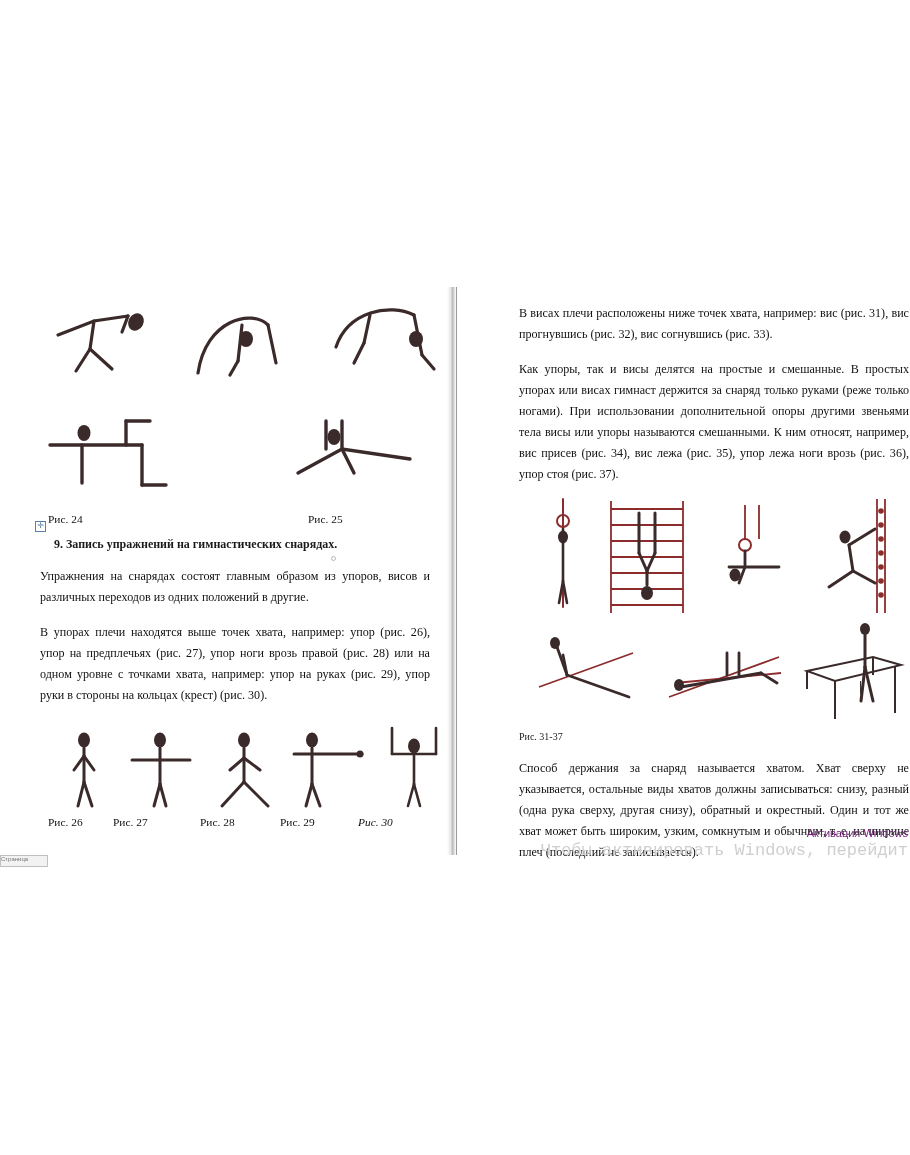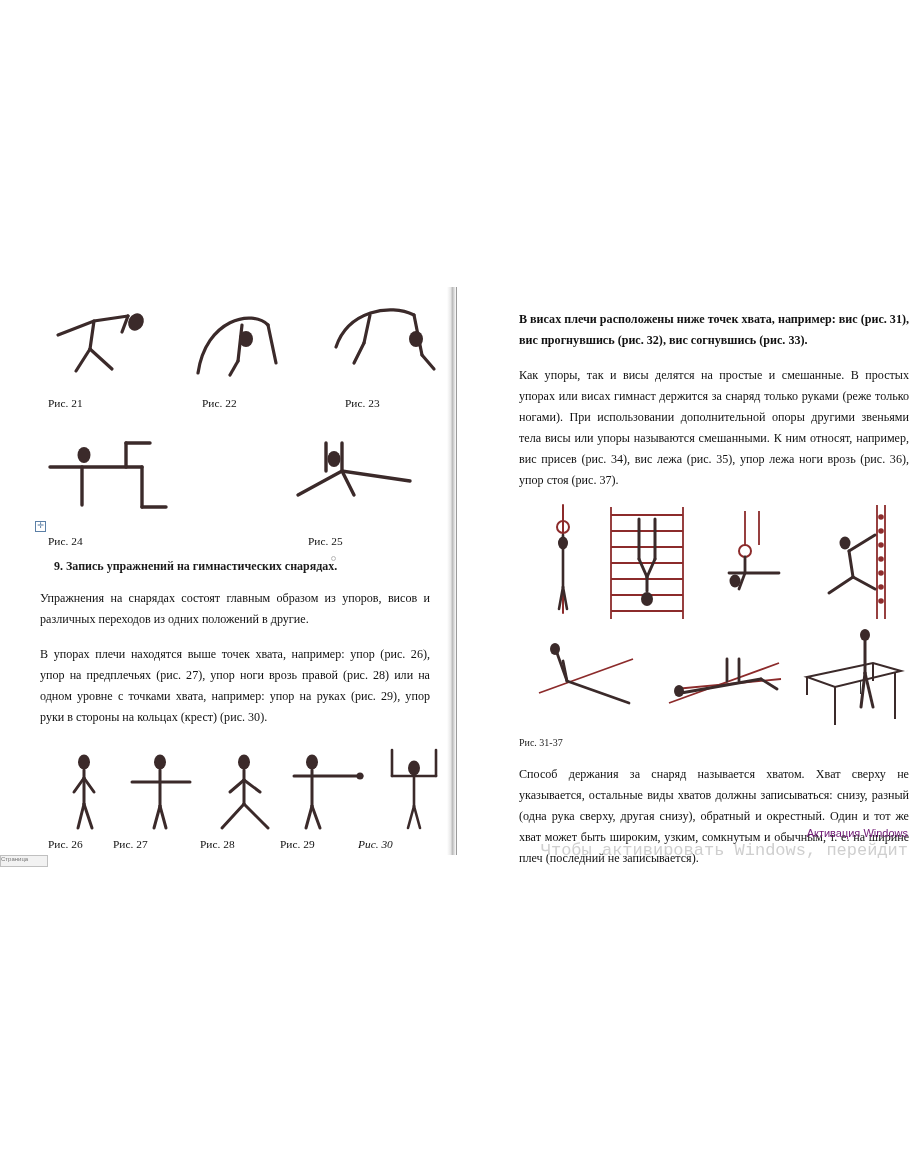--- a/index.html
+++ b/index.html
@@ -203,25 +203,20 @@
           <path d="M6 48 C18 12, 60 4, 84 16"></path>
           <path d="M40 16 L34 44"></path>
           <path d="M34 44 L24 64"></path>
           <path d="M84 16 L92 56"></path>
           <path d="M92 56 L104 70"></path>
         </g>
         <ellipse cx="86" cy="40" rx="7" ry="8" fill="#3b2a2a"></ellipse>
       </svg>
     </div>
 
-    <div class="fig-caption-row" style="height:22px;">
-      <span class="fig-caption" style="left:8px;">Рис. 21</span>
-      <span class="fig-caption" style="left:162px;">Рис. 22</span>
-      <span class="fig-caption" style="left:305px;">Рис. 23</span>
-    </div>
 
     <div class="figstrip" style="height:116px;">
       <svg class="fig-abs" style="left:6px; top:14px;" width="140" height="90" viewBox="0 0 140 90">
         <g stroke="#3b2a2a" stroke-width="3.4" fill="none" stroke-linecap="round">
           <path d="M4 34 L96 34"></path>
           <path d="M80 34 L80 10"></path>
           <path d="M80 10 L104 10"></path>
           <path d="M96 34 L96 74"></path>
           <path d="M96 74 L120 74"></path>
           <path d="M36 34 L36 72"></path>
@@ -311,21 +306,21 @@
       <span class="fig-caption" style="left:8px;text-align:center;">Рис. 26</span>
       <span class="fig-caption" style="left:73px;">Рис. 27</span>
       <span class="fig-caption" style="left:160px;">Рис. 28</span>
       <span class="fig-caption" style="left:240px;">Рис. 29</span>
       <span class="fig-caption" style="left:318px;font-style:italic;">Рис. 30</span>
     </div>
   </div>
 
   <div class="col-right">
 
-    <p class="body-text" style="margin-top:24px;font-weight:bold;">В висах плечи расположены ниже точек хвата, например: вис (рис. 31), вис прогнувшись (рис. 32), вис согнувшись (рис. 33).</p>
+    <p class="body-text" style="margin-top:18px;">В висах плечи расположены ниже точек хвата, например: вис (рис. 31), вис прогнувшись (рис. 32), вис согнувшись (рис. 33).</p>
     <p class="body-text">Как упоры, так и висы делятся на простые и смешанные. В простых упорах или висах гимнаст держится за снаряд только руками (реже только ногами). При использовании дополнительной опоры другими звеньями тела висы или упоры называются смешанными. К ним относят, например, вис присев (рис. 34), вис лежа (рис. 35), упор лежа ноги врозь (рис. 36), упор стоя (рис. 37).</p>
 
     <div class="figstrip" style="height:128px; margin-top:4px;">
 
       <svg class="fig-abs" style="left:18px; top:0px;" width="52" height="116" viewBox="0 0 52 116">
         <g stroke="#8c2b2b" stroke-width="2" fill="none" stroke-linecap="round">
           <path d="M26 0 L26 108"></path>
         </g>
         <circle cx="26" cy="22" r="6" fill="none" stroke="#8c2b2b" stroke-width="2"></circle>
         <g stroke="#3b2a2a" stroke-width="2.6" fill="none" stroke-linecap="round">

